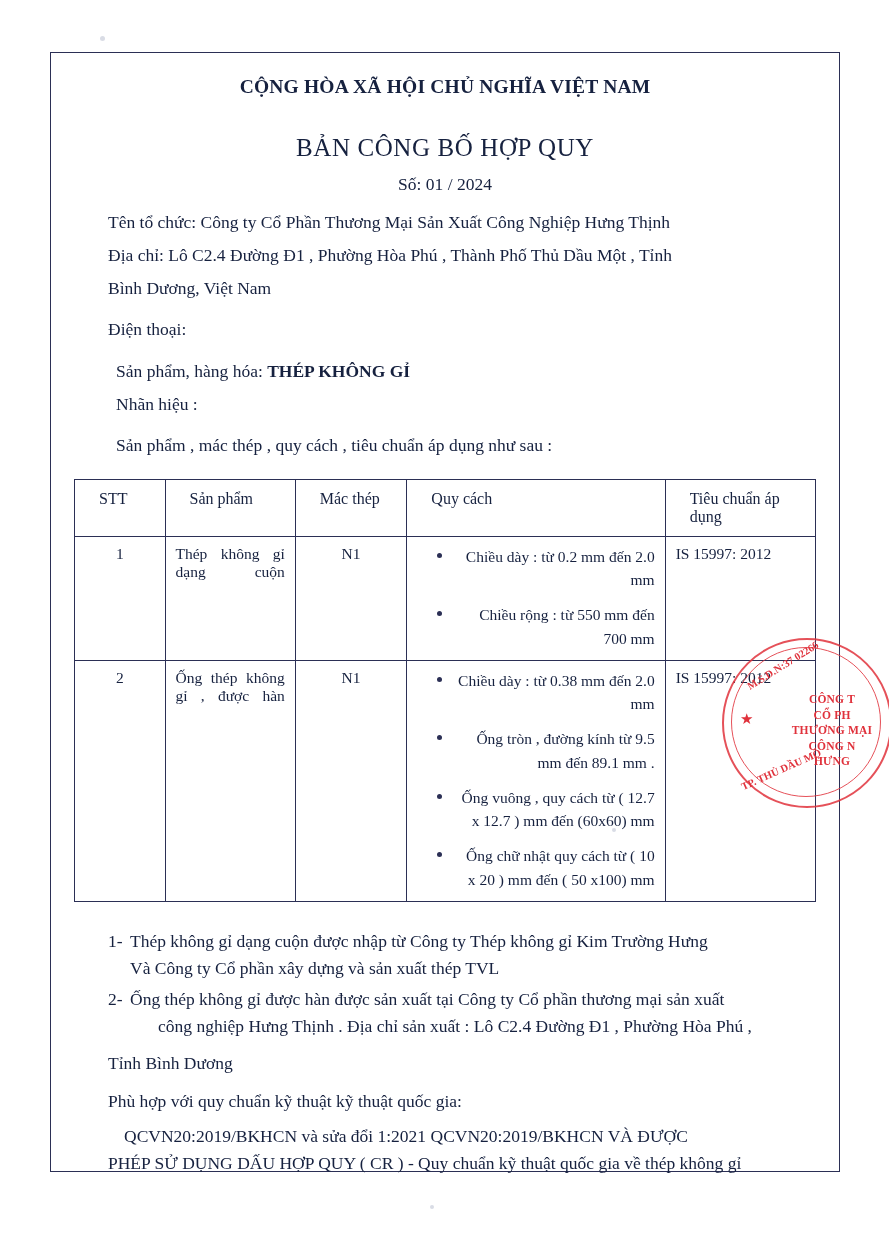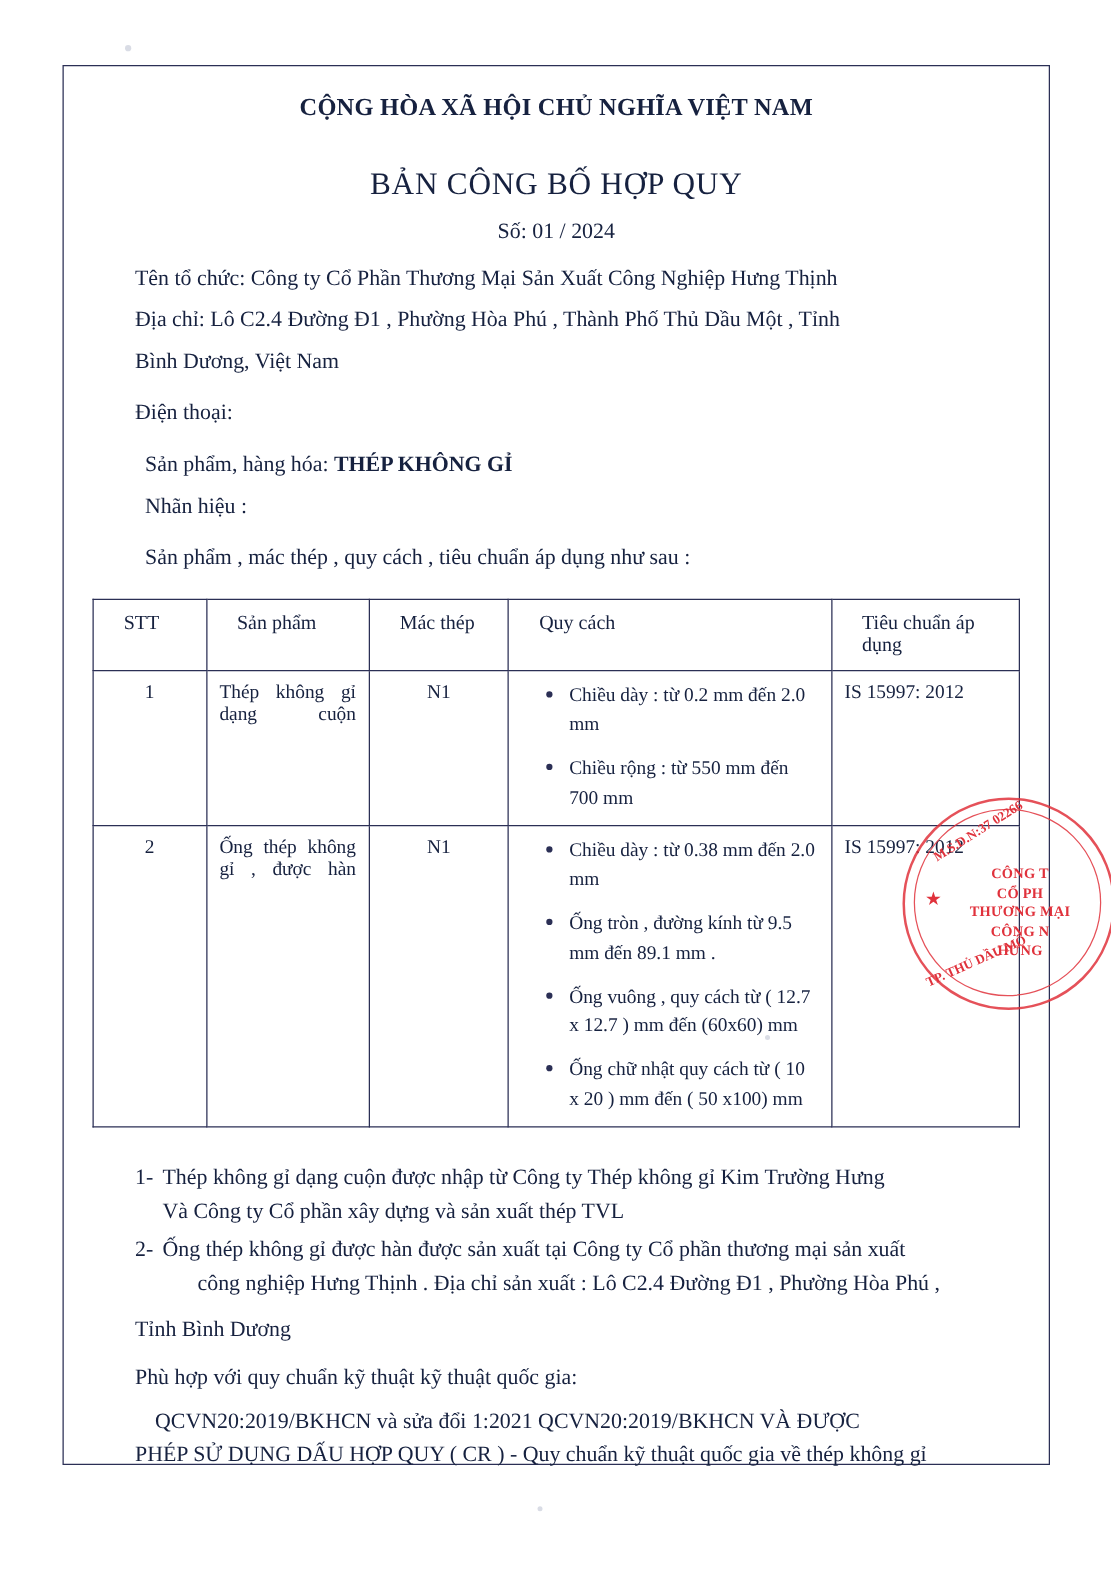--- a/index.html
+++ b/index.html
@@ -98,20 +98,21 @@
   ul.specs {
     margin: 0;
     padding: 0 0 0 20px;
     list-style: none;
   }
   ul.specs li {
     position: relative;
     padding-left: 18px;
     margin-bottom: 12px;
     line-height: 1.5;
+    text-align: right;
   }
   ul.specs li:last-child { margin-bottom: 2px; }
   ul.specs li::before {
     content: "";
     position: absolute;
     left: 0;
     top: 8px;
     width: 5px;
     height: 5px;
     background: #2b2f55;
@@ -164,21 +165,21 @@
     border-width: 1.2px;
   }
   .stamp .star {
     position: absolute;
     left: 18px; top: 72px;
     color: #e0323c;
     font-size: 15px;
   }
   .stamp .ctext {
     position: absolute;
-    left: 36px;
+    left: 52px;
     top: 54px;
     width: 116px;
     color: #e0323c;
     font-size: 11.5px;
     font-weight: bold;
     line-height: 1.35;
     text-align: center;
     letter-spacing: .2px;
   }
   .stamp .arc-top, .stamp .arc-bottom {

